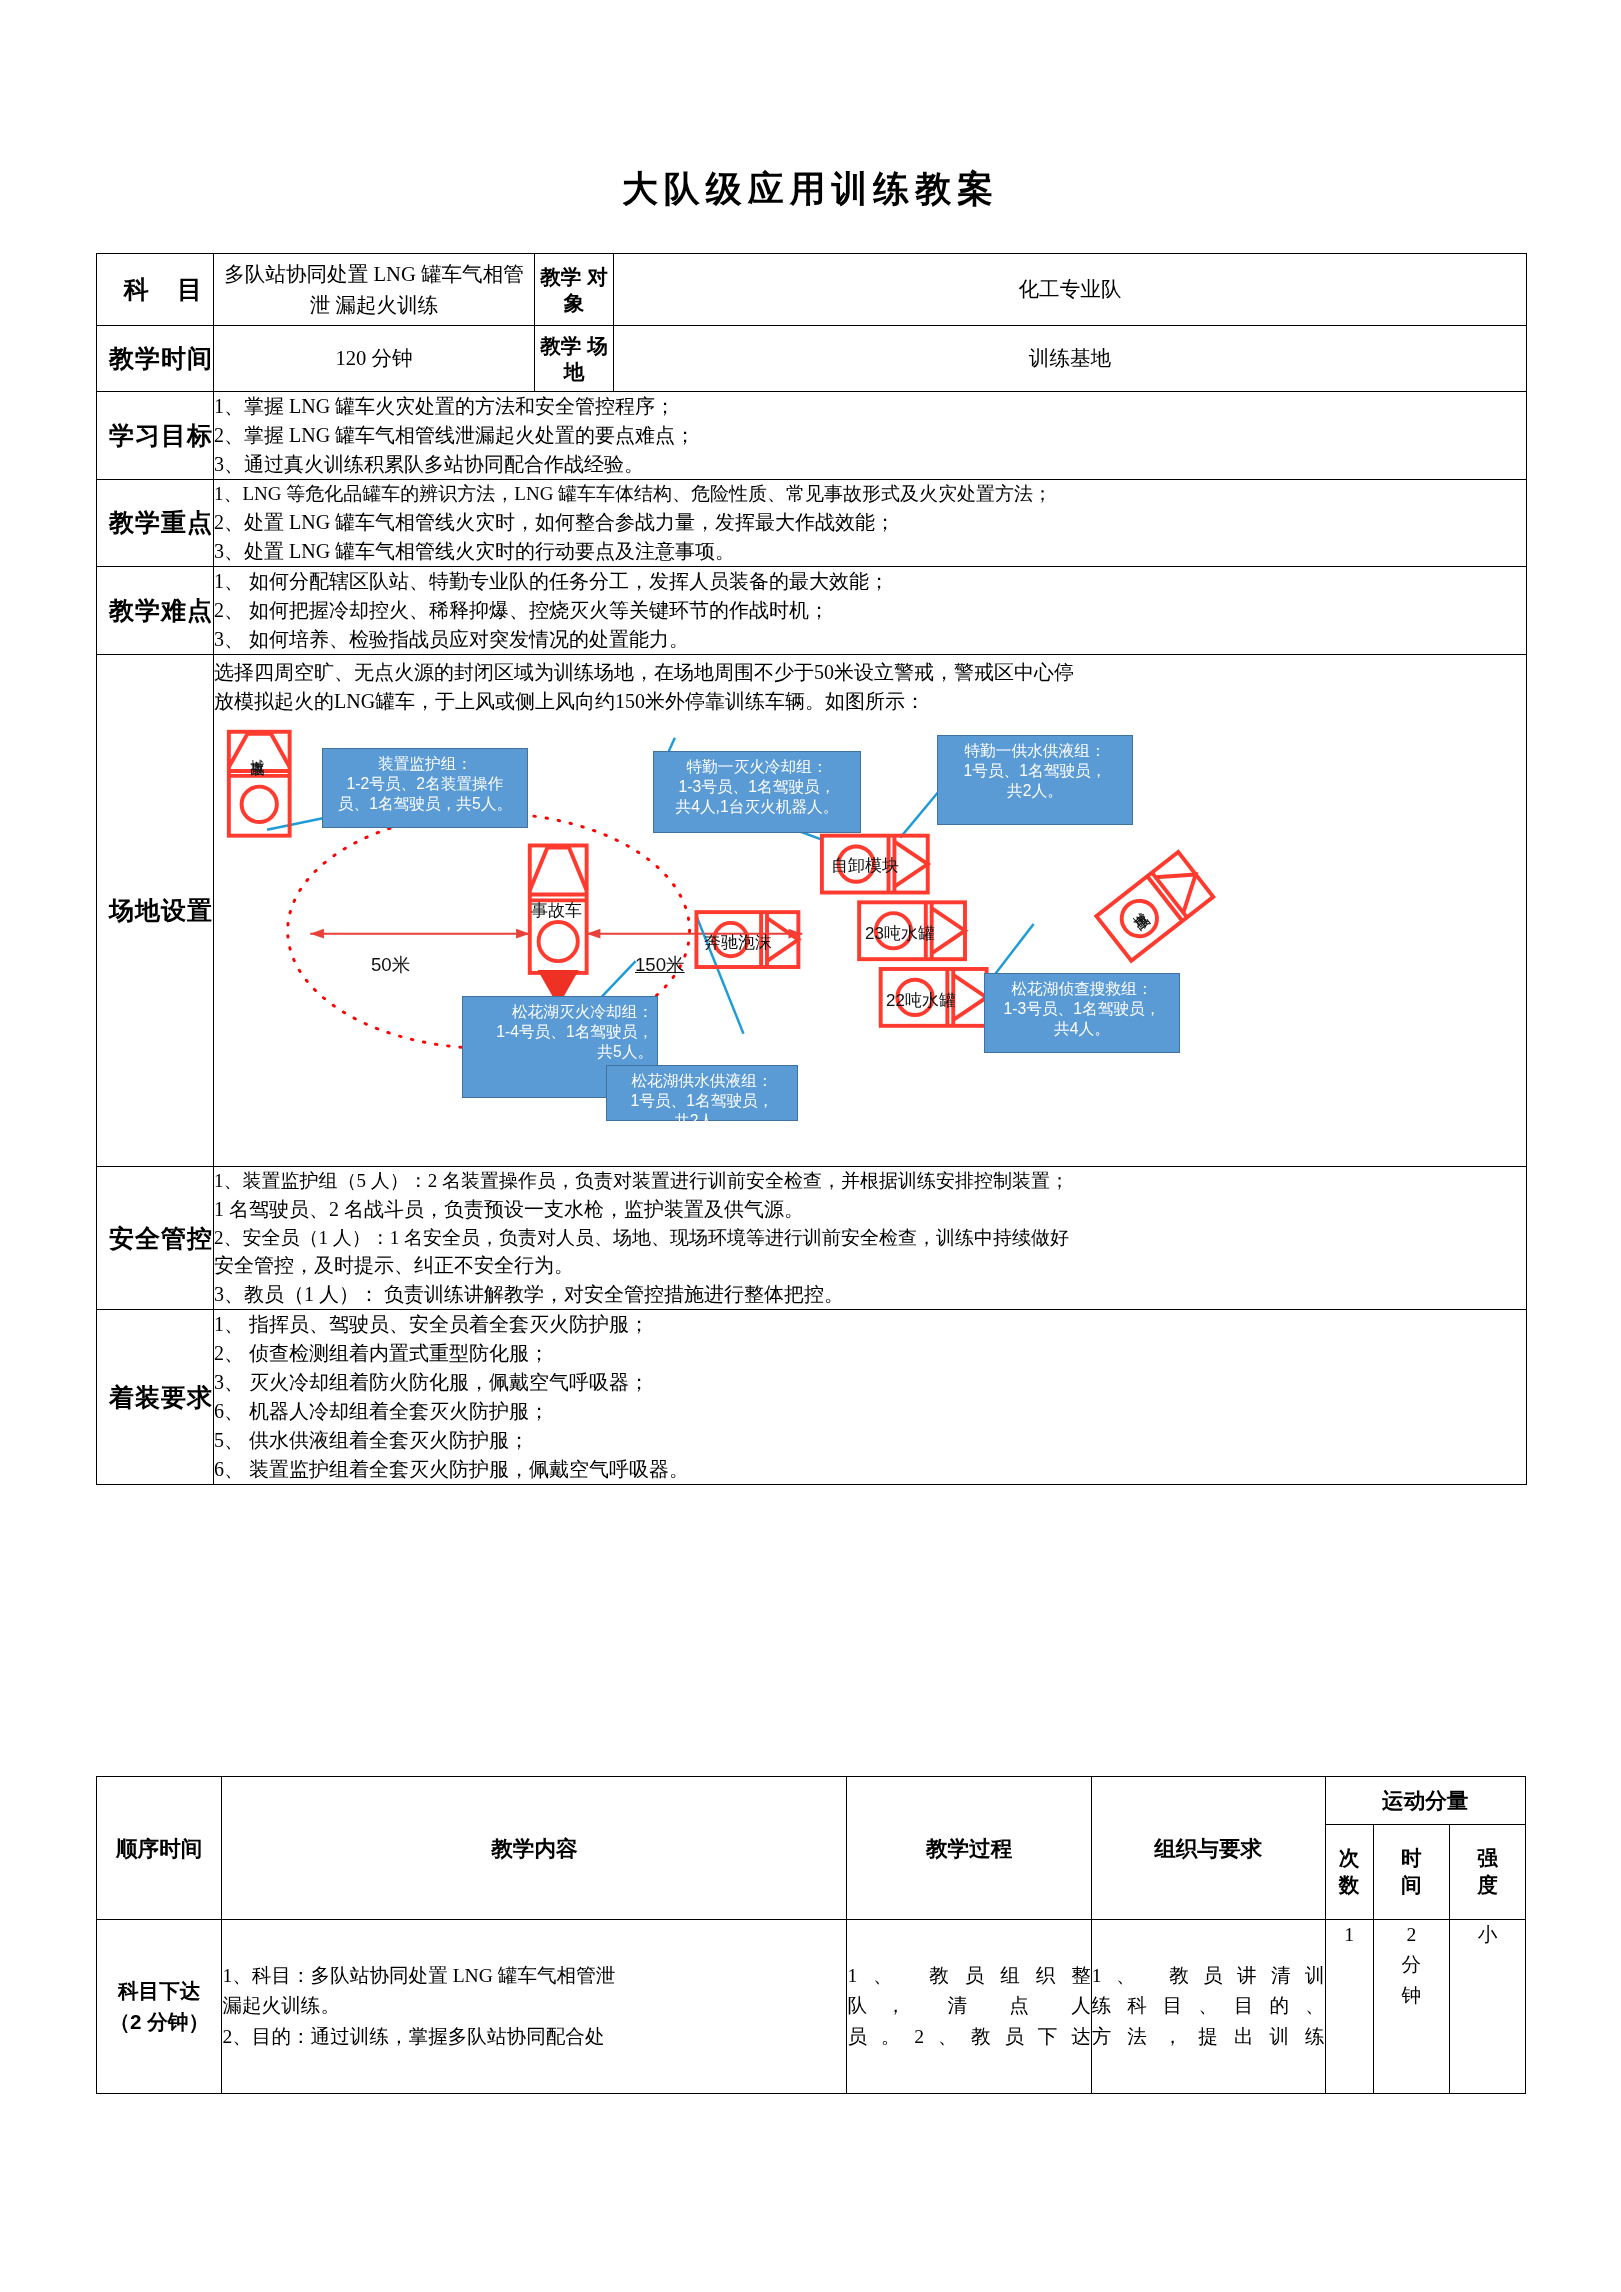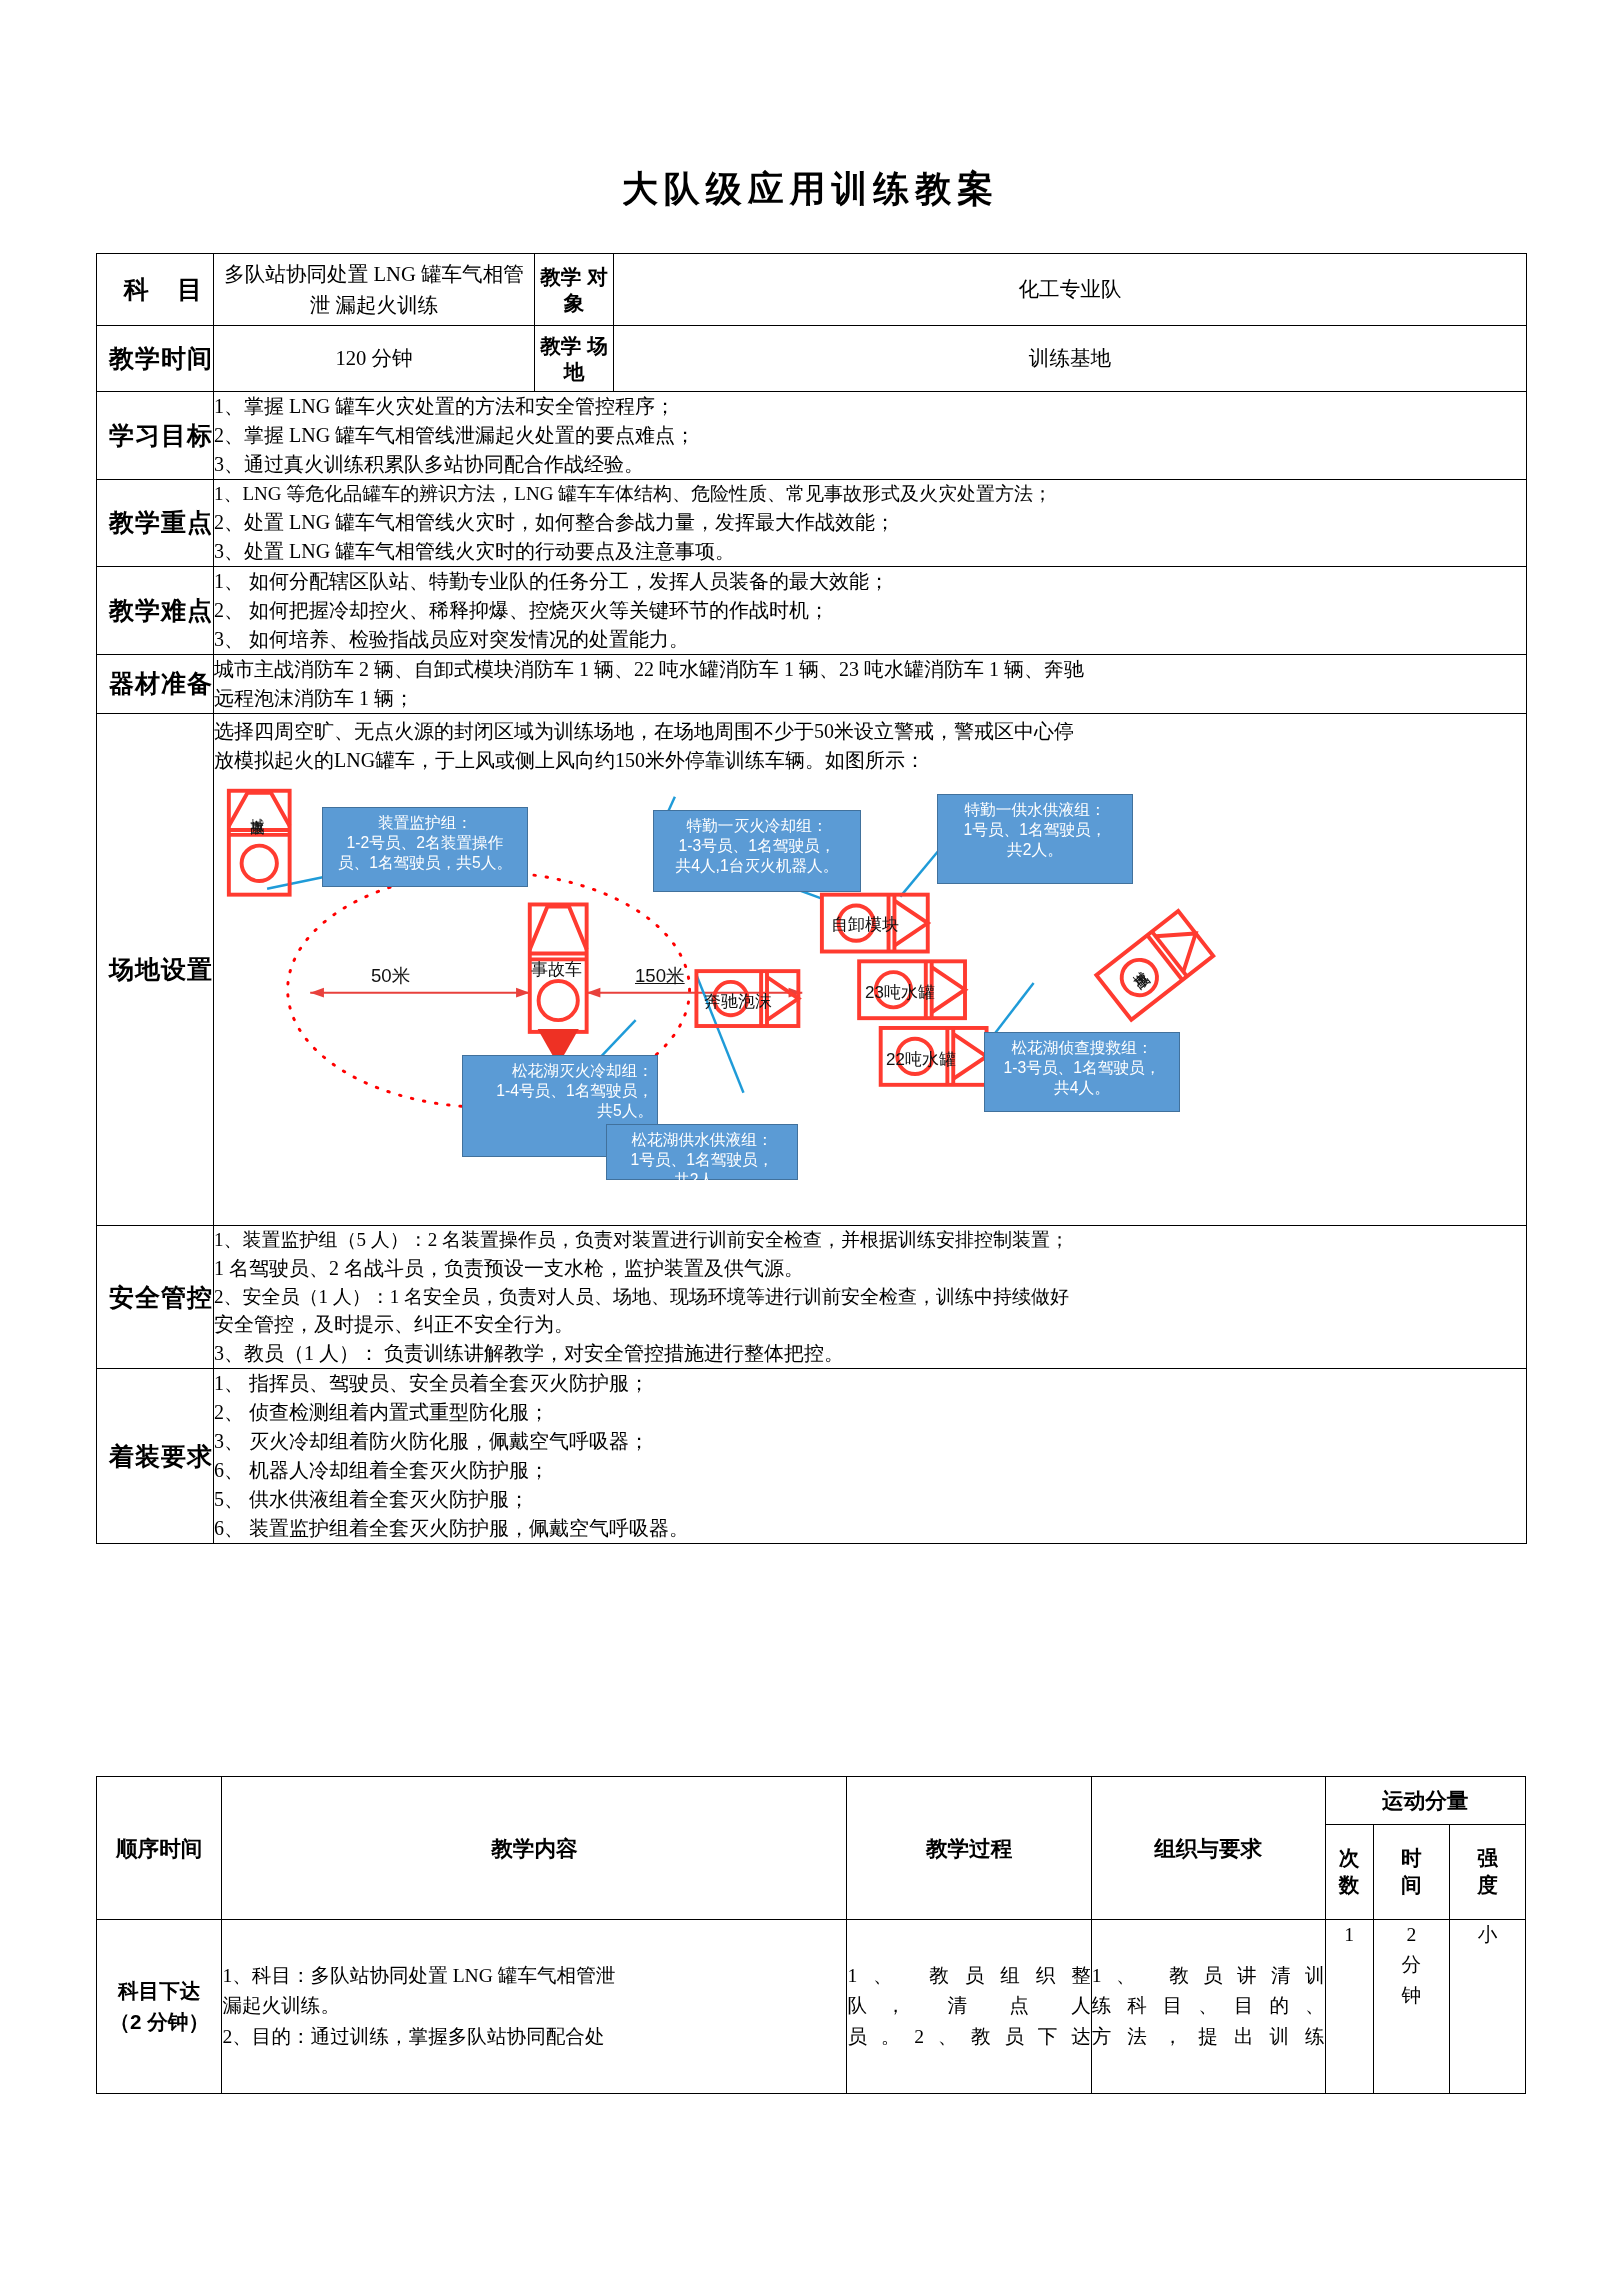--- a/index.html
+++ b/index.html
@@ -118,20 +118,21 @@
     writing-mode: vertical-rl;
     font-size: 13.7px;
     letter-spacing: 1px;
   }
   .dimlabel {
     position: absolute;
     font-family: "Liberation Sans", sans-serif;
     font-size: 18.6px;
     color: #111;
     white-space: nowrap;
+    margin-top: 48px;
   }
 
   
   table.sched {
     position: absolute;
     left: 96px;
     width: 1430px;
     border-collapse: collapse;
     table-layout: fixed;
   }
@@ -221,27 +222,20 @@
 
       <tr>
         <td class="lbl">教学难点</td>
         <td class="val-l" colspan="3">
           <div class="li">1、 如何分配辖区队站、特勤专业队的任务分工，发挥人员装备的最大效能；</div>
           <div class="li">2、 如何把握冷却控火、稀释抑爆、控烧灭火等关键环节的作战时机；</div>
           <div class="li">3、 如何培养、检验指战员应对突发情况的处置能力。</div>
         </td>
       </tr>
 
-      <tr>
-        <td class="lbl">器材准备</td>
-        <td class="val-l" colspan="3">
-          <div class="li">城市主战消防车 2 辆、自卸式模块消防车 1 辆、22 吨水罐消防车 1 辆、23 吨水罐消防车 1 辆、奔驰</div>
-          <div class="li">远程泡沫消防车 1 辆；</div>
-        </td>
-      </tr>
 
       <tr>
         <td class="lbl">场地设置</td>
         <td class="val-l" colspan="3" style="vertical-align:top">
           <div class="li" style="padding-top:3.9px">选择四周空旷、无点火源的封闭区域为训练场地，在场地周围不少于50米设立警戒，警戒区中心停</div>
           <div class="li" style="padding-bottom:3.9px">放模拟起火的LNG罐车，于上风或侧上风向约150米外停靠训练车辆。如图所示：</div>
 
           <div class="diagram">
 
             <svg width="1304" height="446" viewBox="0 0 1330 455">

